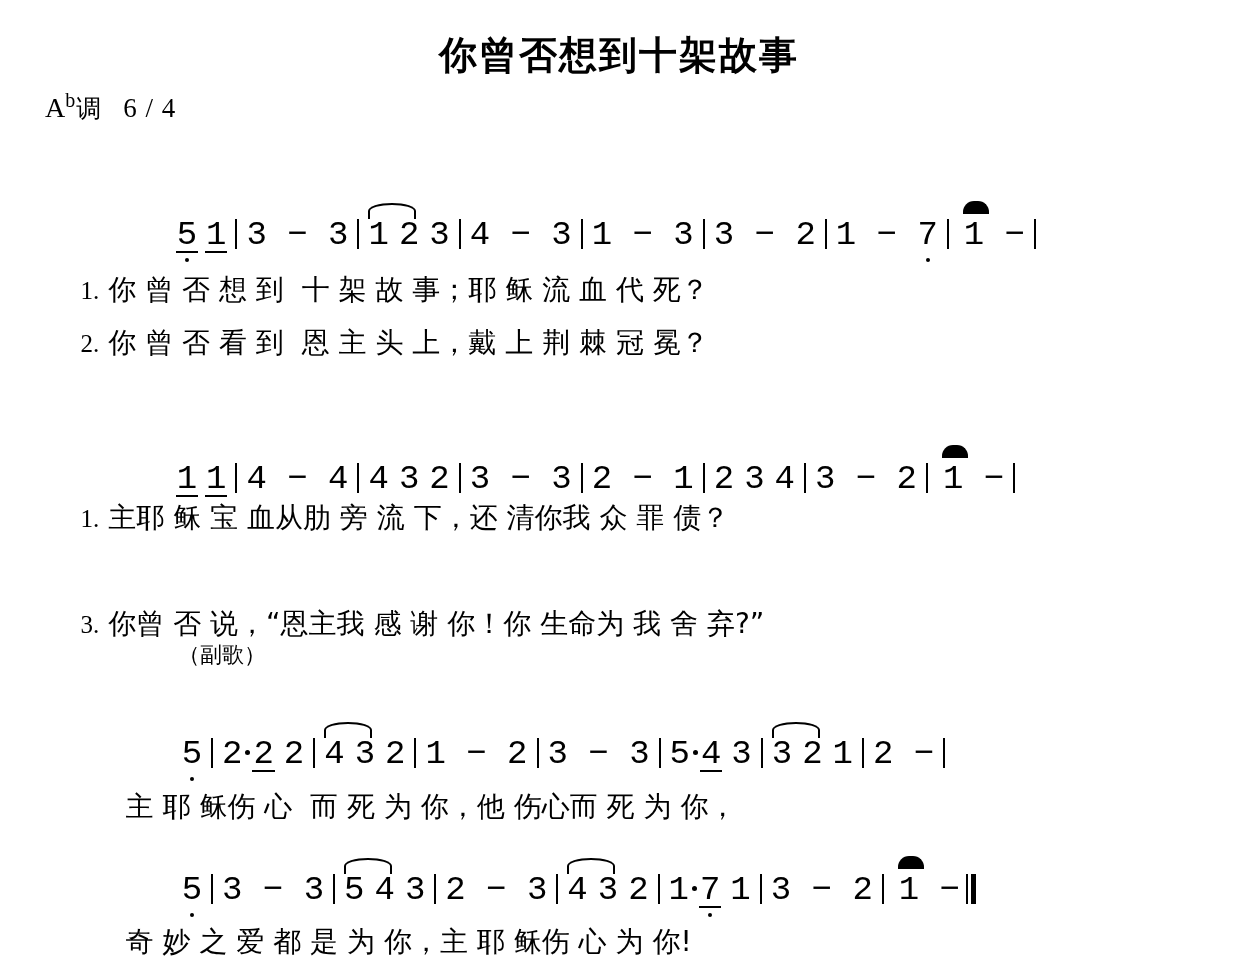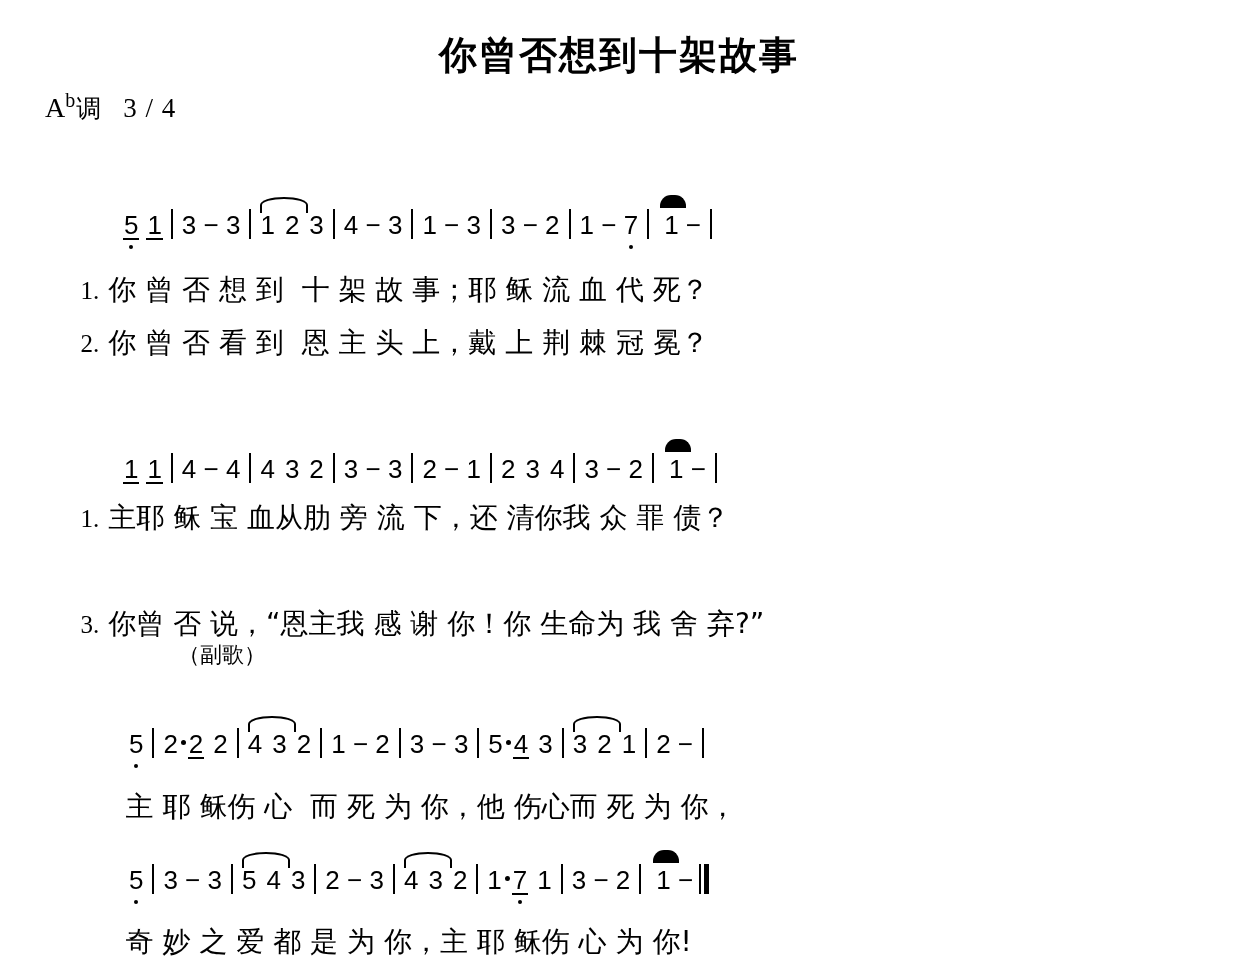--- a/index.html
+++ b/index.html
@@ -48,22 +48,22 @@
     line-height: 0;
   }
   .keyline .diao { font-size: 25px; margin-left: 1px; }
   .keyline .meter { margin-left: 22px; letter-spacing: 1px; }
 
   
   .abs { position: absolute; white-space: nowrap; }
 
   
   .notes {
-    font-family: Liberation Sans, sans-serif;
-    font-size: 26px;
+    font-family: Liberation Mono, monospace;
+    font-size: 34px;
     letter-spacing: 0px;
     white-space: pre;
   }
   .notes .bar {
     display: inline-block;
     width: 2px;
     height: 30px;
     background: #000;
     vertical-align: -5px;
     margin: 0 9px;
@@ -170,21 +170,21 @@
   }
 </style>
 </head>
 <body>
 
 <div class="page">
 
   <div class="title">你曾否想到十架故事</div>
 
   <div class="keyline">
-    <span class="keyletter">A</span><span class="flat">b</span><span class="diao">调</span><span class="meter">3 / 4</span>
+    <span class="keyletter">A</span><span class="flat">b</span><span class="diao">调</span><span class="meter">6 / 4</span>
   </div>
 
   <div class="abs notes" style="top:178px; left:95px;">
     <span class="ng und dotlow">5</span><span style="display:inline-block;width:9px"></span><span class="ng und">1</span><span class="bar"></span><span class="ng">3</span> − <span class="ng">3</span><span class="bar"></span><span style="position:relative;display:inline-block;"><span class="slur" style="left:0px; top:-13px; width:44px;"></span><span class="ng">1</span><span style="display:inline-block;width:10px"></span><span class="ng">2</span></span><span style="display:inline-block;width:10px"></span><span class="ng">3</span><span class="bar"></span><span class="ng">4</span> − <span class="ng">3</span><span class="bar"></span><span class="ng">1</span> − <span class="ng">3</span><span class="bar"></span><span class="ng">3</span> − <span class="ng">2</span><span class="bar"></span><span class="ng">1</span> − <span class="ng dotlow">7</span><span class="bar"></span><span class="ng fermata dothigh" style="margin-left:6px">1</span> −<span class="bar"></span>
   </div>
 
   <div class="abs lyric" style="top:238px; left:45px;">
     <span class="num">1.</span> <span>你 曾 否 想 到  十 架 故 事；耶 稣 流 血 代 死？</span>
   </div>
   <div class="abs lyric" style="top:291px; left:45px;">

